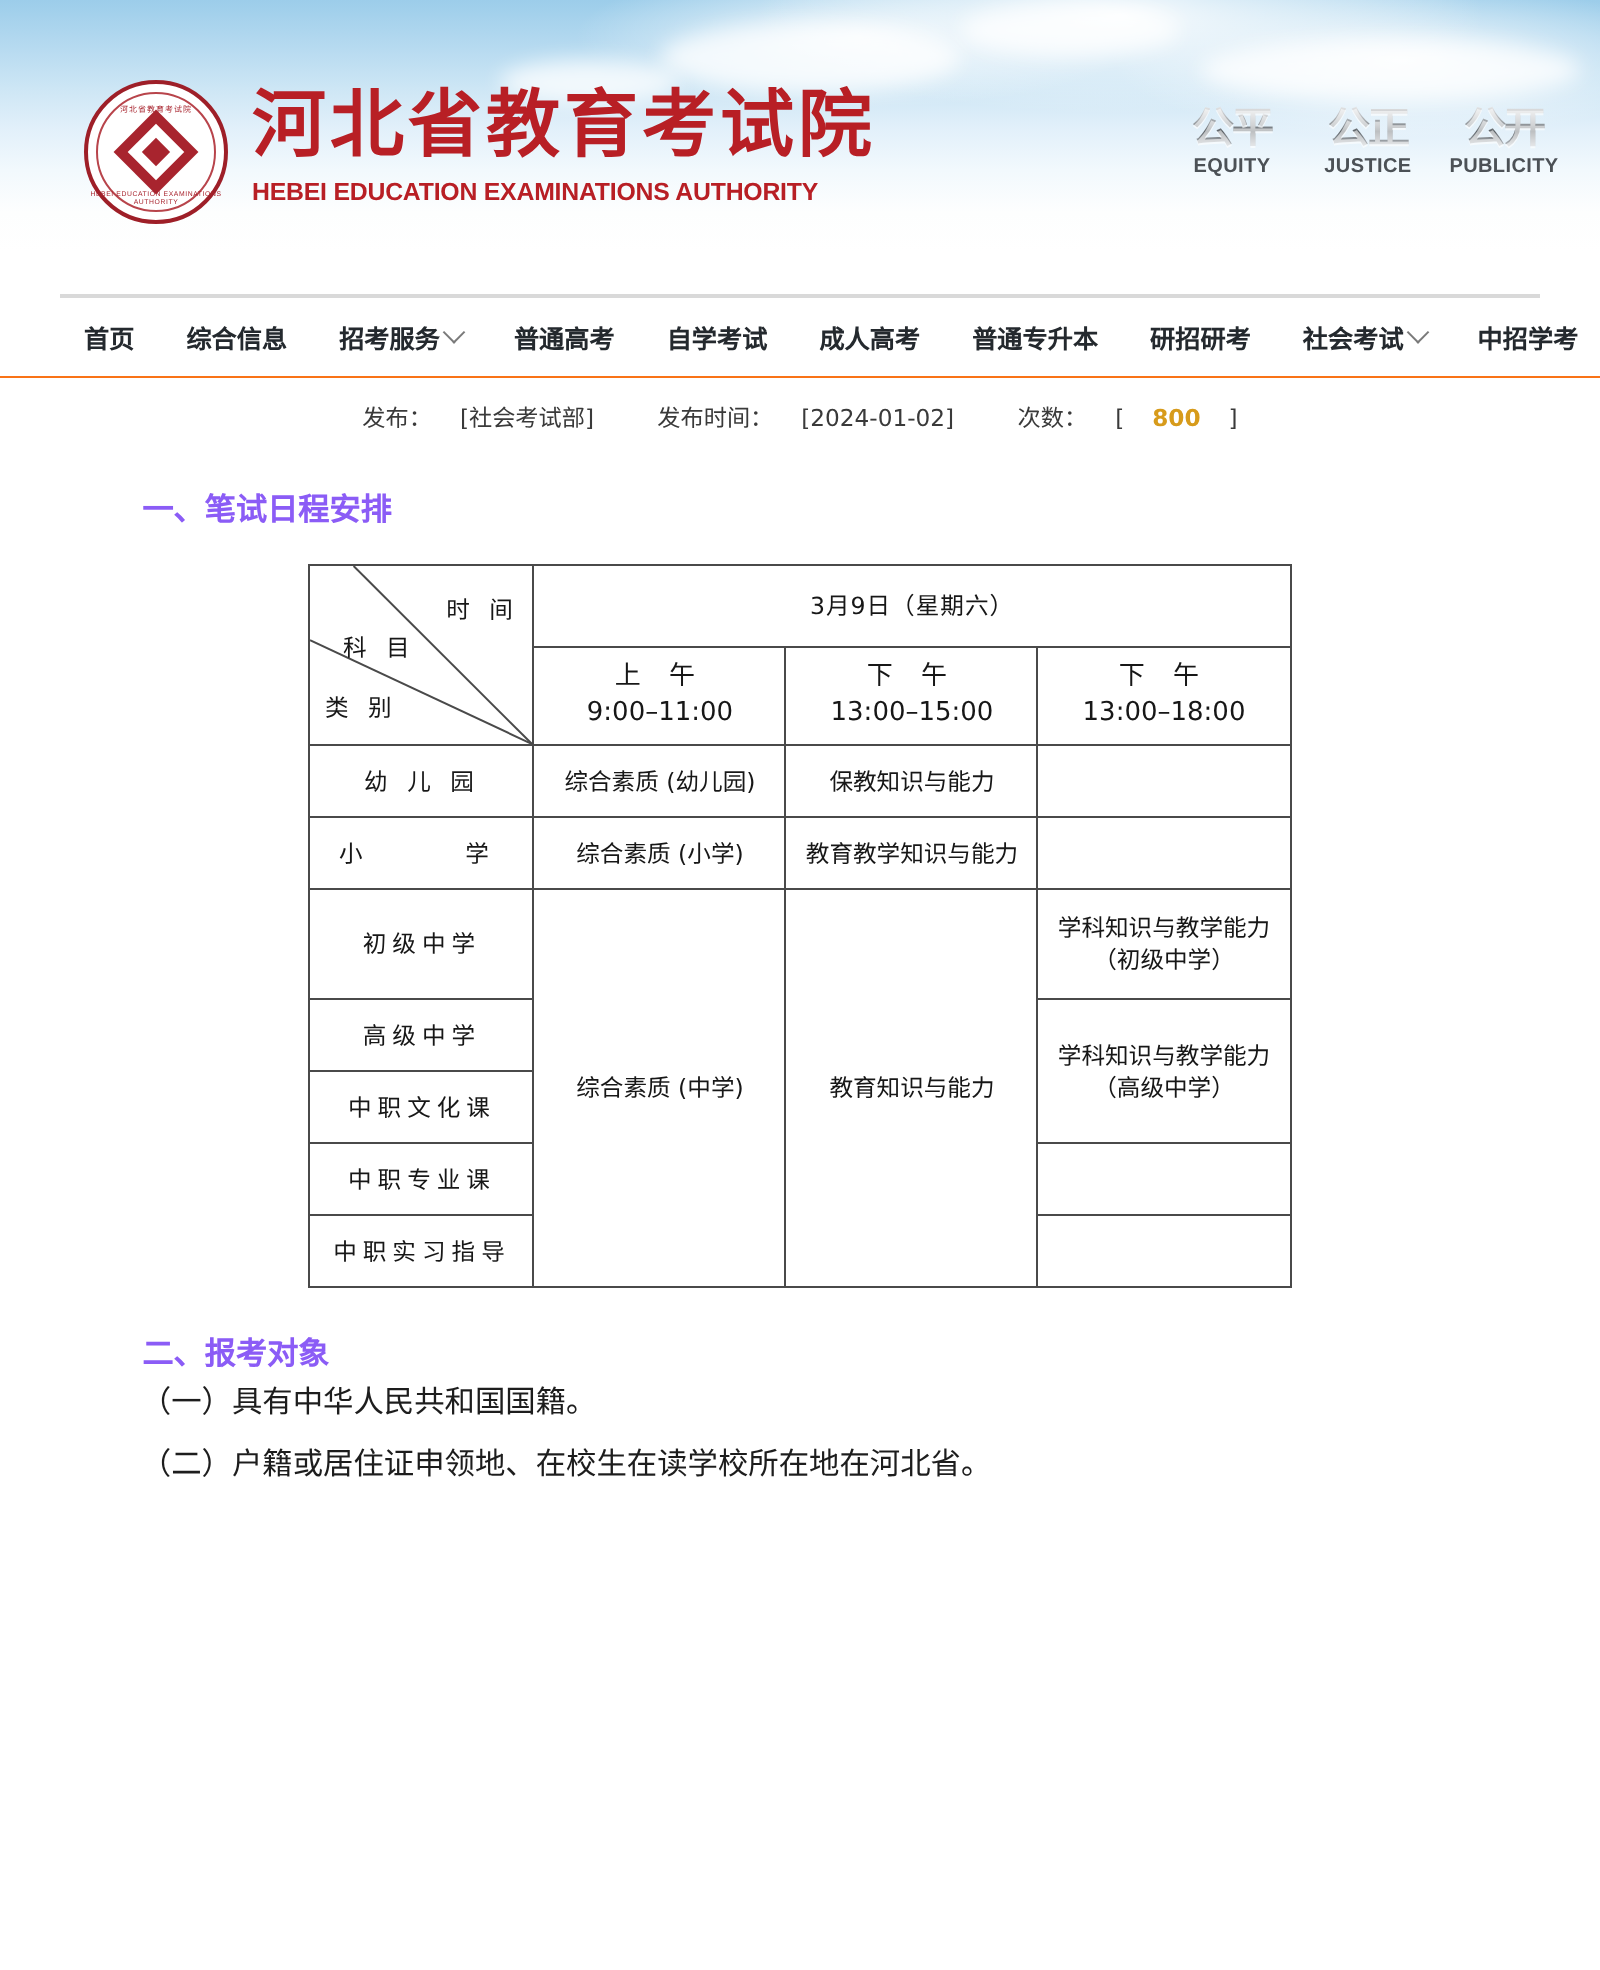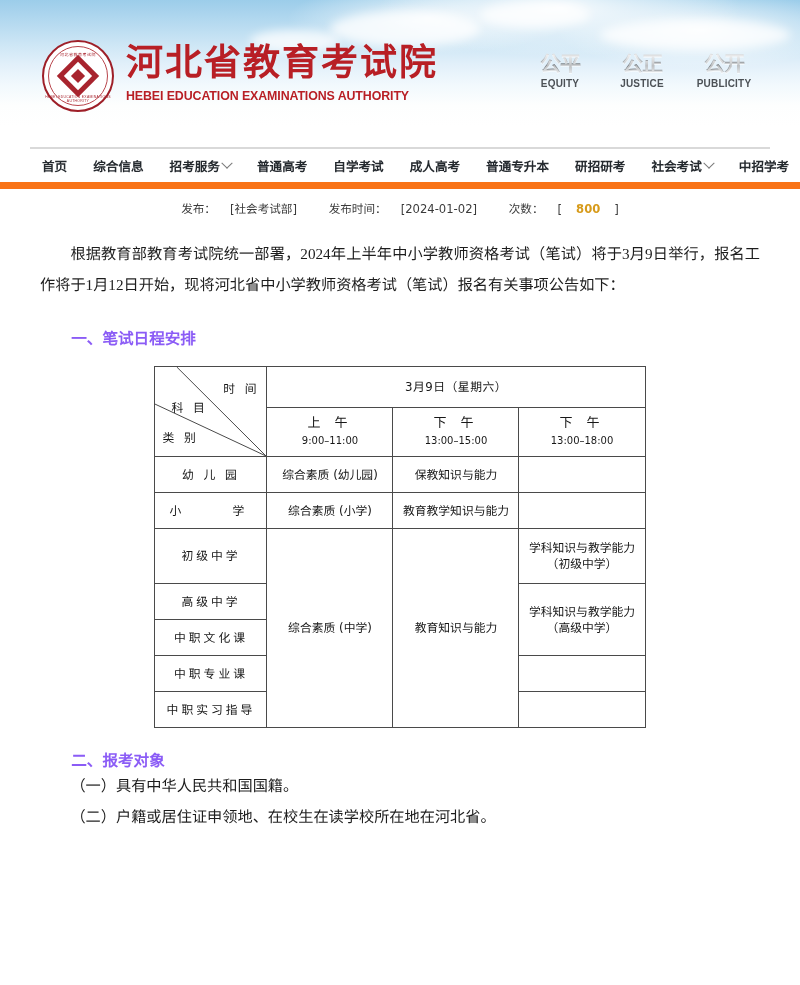--- a/index.html
+++ b/index.html
@@ -120,24 +120,24 @@
     font-size: 12.4px;
     font-weight: bold;
     color: #b81f25;
     letter-spacing: -0.1px;
     margin-top: 5px;
     white-space: nowrap;
   }
 
   .slogan-group {
     position: absolute;
-    right: 48px;
+    right: 20px;
     top: 52px;
     display: flex;
-    gap: 26px;
+    gap: 12px;
   }
   .slogan-item { text-align: center; width: 56px; }
   .slogan-cn {
     font-family: "DejaVu Sans", "Liberation Sans", sans-serif;
     font-size: 21px;
     font-weight: bold;
     line-height: 25px;
     background: linear-gradient(to bottom, #f2f2f2 0%, #8e9398 42%, #5b6166 55%, #a9aeb3 78%, #e9ebec 100%);
     -webkit-background-clip: text;
     background-clip: text;
@@ -159,21 +159,21 @@
     height: 2px;
     background: #d9d9d9;
     margin: 0 30px;
   }
   .main-nav {
     height: 40px;
     display: flex;
     align-items: center;
     padding: 0 42px;
     box-sizing: border-box;
-    border-bottom: 7px solid #f97316;
+    border-bottom: 1px solid #f97316;
     font-family: "DejaVu Sans", "Liberation Sans", sans-serif;
   }
   .nav-item {
     font-size: 12.6px;
     font-weight: bold;
     color: #24292e;
     white-space: nowrap;
     margin-right: 26px;
     display: flex;
     align-items: center;
@@ -274,21 +274,21 @@
     font-weight: normal;
     letter-spacing: 3px;
     white-space: nowrap;
   }
   .corner-lbl.time { right: 7px;  top: 14px; }
   .corner-lbl.subj { left: 16px;  top: 33px; }
   .corner-lbl.cat  { left: 7px;   bottom: 10px; }
 
   td.daycell { height: 32px; font-size: 13px; letter-spacing: 0.5px; }
   .slot-name { font-size: 13px; letter-spacing: 5px; display: block; }
-  .slot-time { font-size: 10px; display: block; margin-top: 2px; letter-spacing: 0; }
+  .slot-time { font-size: 13px; display: block; margin-top: 2px; letter-spacing: 0; }
   td.slot { height: 40px; }
   td.cat-cell { letter-spacing: 3px; height: 27px; }
   td.cat-cell.wide-space { letter-spacing: 8px; }
   .cell-l1 { display: block; }
   .cell-l2 { display: block; }
 
   
   .tail { margin-top: 20px; }
 </style>
 </head>
@@ -367,21 +367,20 @@
 
 <div class="article">
 
 
   <div class="article-meta">
     <span><span>发布：</span><span>[社会考试部]</span></span>
     <span><span>发布时间：</span><span>[2024-01-02]</span></span>
     <span><span>次数：</span><span>[</span><span class="meta-count-value">800</span><span>]</span></span>
   </div>
 
-  <p class="body-p indent p-gap-first">根据教育部教育考试院统一部署，2024年上半年中小学教师资格考试（笔试）将于3月9日举行，报名工作将于1月12日开始，现将河北省中小学教师资格考试（笔试）报名有关事项公告如下：</p>
 
   <h2 class="section-head">一、笔试日程安排</h2>
 
   <div class="table-wrap">
     <table class="schedule">
       <colgroup>
         <col class="col-cat">
           <col class="col-a">
           <col class="col-b">
           <col class="col-c">

